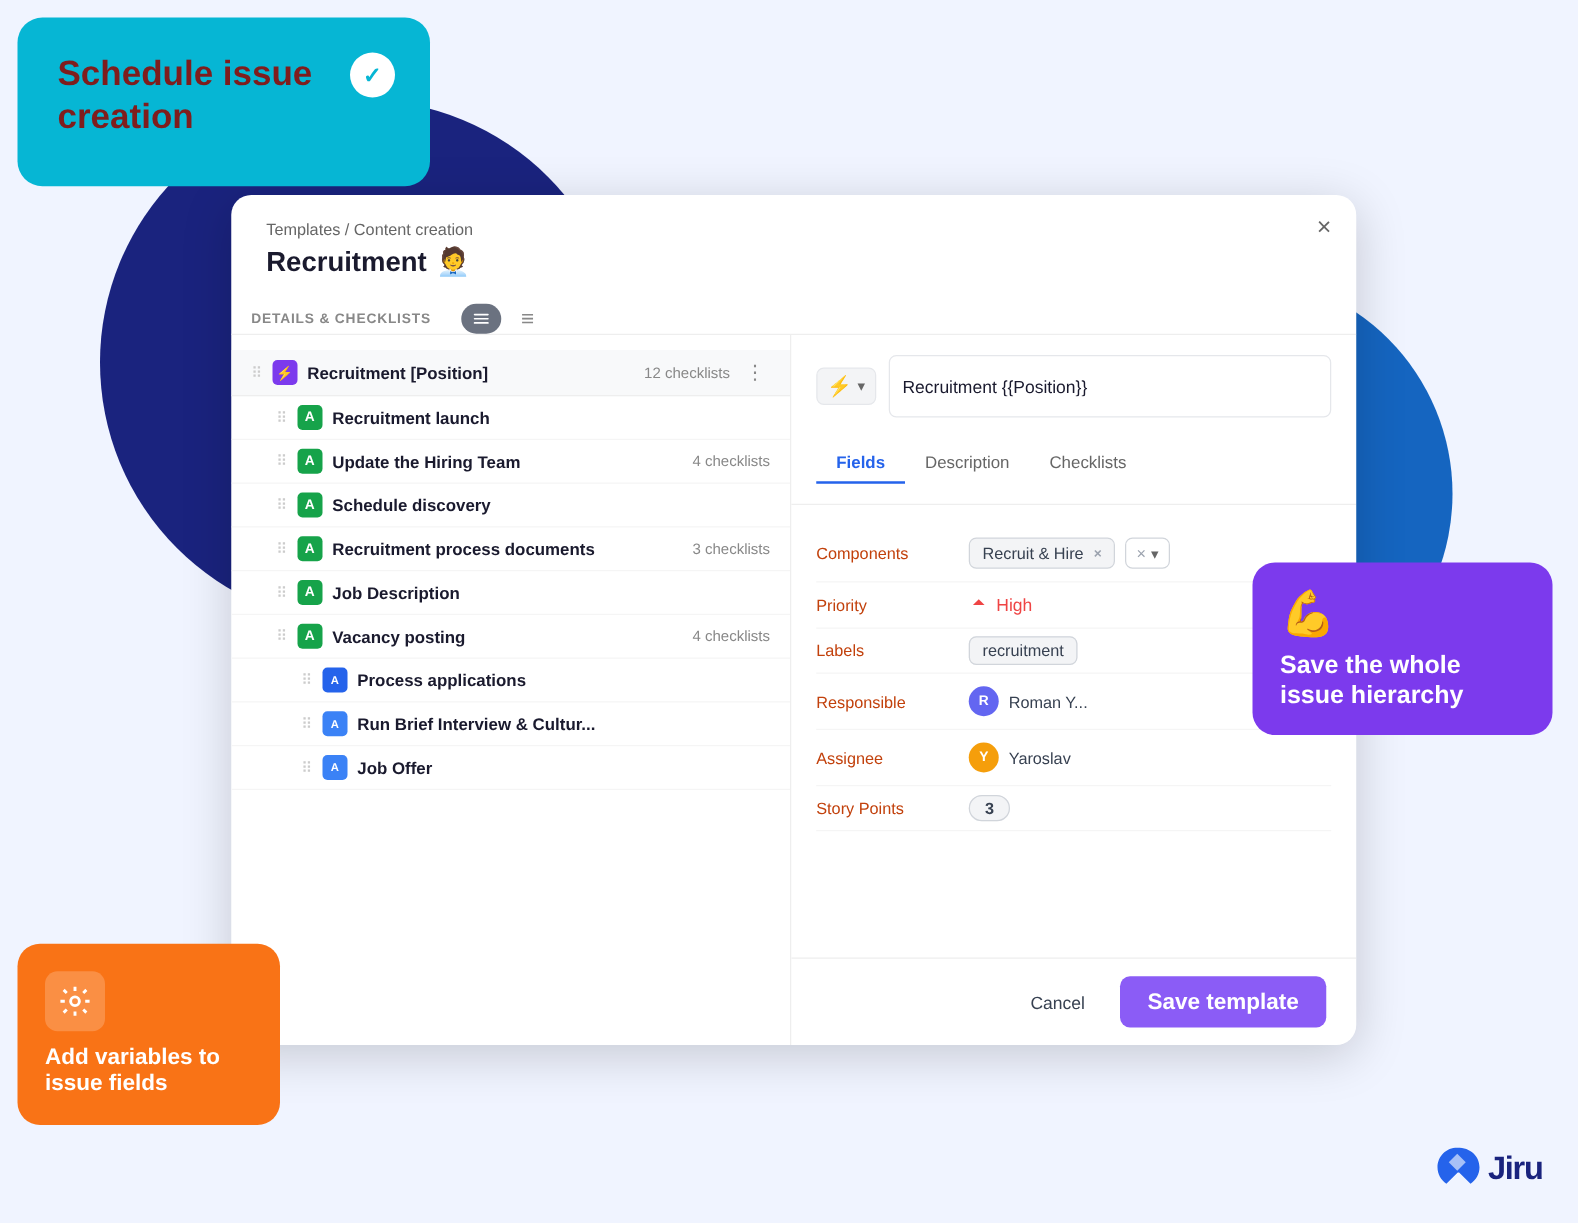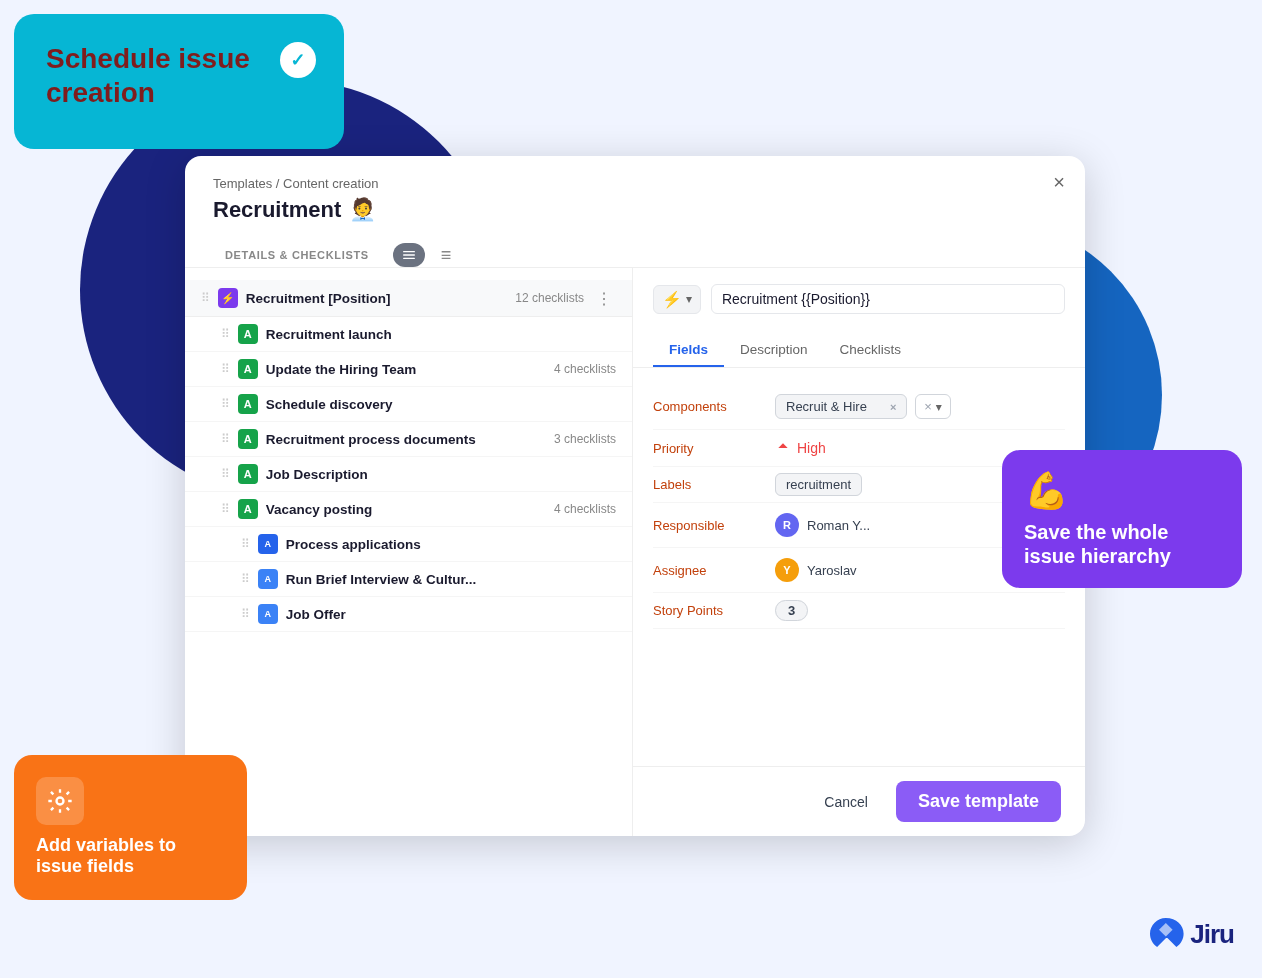--- a/index.html
+++ b/index.html
@@ -79,21 +79,21 @@
       cursor: pointer;
       background: none;
       border: none;
       line-height: 1;
     }
 
     
     .tabs-row {
       display: flex;
       align-items: center;
-      padding: 12px 28px 0 40px;
+      padding: 12px 28px 0 16px;
       gap: 16px;
       border-bottom: 1px solid #eee;
       margin-top: 8px;
     }
     .tabs-label {
       font-size: 11px;
       font-weight: 600;
       color: #888;
       letter-spacing: 0.06em;
       margin-right: 8px;
@@ -226,30 +226,30 @@
       background: #f3f4f6;
       border: 1px solid #e5e7eb;
       border-radius: 6px;
       padding: 4px 8px;
       cursor: pointer;
     }
     .issue-title-input {
       flex: 1;
       border: 1px solid #e5e7eb;
       border-radius: 6px;
-      padding: 6px 10px;
+      padding: 16px 10px;
       font-size: 14px;
       color: #1a1a2e;
       outline: none;
     }
 
     
     .right-tabs {
       display: flex;
-      padding: 12px 20px 0 20px;
+      padding: 12px 20px 16px 20px;
       gap: 0;
       border-bottom: 1px solid #eee;
       margin-top: 8px;
     }
     .right-tab {
       padding: 8px 16px;
       font-size: 13.5px;
       color: #666;
       cursor: pointer;
       border-bottom: 2px solid transparent;
@@ -284,21 +284,21 @@
     .field-value {
       flex: 1;
       font-size: 13.5px;
       color: #1a1a2e;
     }
 
     
     .components-tag {
       display: inline-flex;
       align-items: center;
-      gap: 23px;
+      gap: 8px;
       background: #f3f4f6;
       border: 1px solid #d1d5db;
       border-radius: 6px;
       padding: 4px 10px;
       font-size: 13px;
       color: #374151;
     }
     .tag-remove {
       color: #9ca3af;
       cursor: pointer;
@@ -440,21 +440,21 @@
       font-size: 20px;
       font-weight: 800;
       color: #fff;
       line-height: 1.2;
     }
 
     .float-card-orange {
       position: absolute;
       bottom: 78px;
       left: 14px;
-      width: 233px;
+      width: 210px;
       background: #f97316;
       border-radius: 18px;
       padding: 22px 22px;
       z-index: 20;
     }
     .float-card-orange .float-icon-box {
       width: 48px; height: 48px;
       background: rgba(255,255,255,0.2);
       border-radius: 10px;
       display: flex; align-items: center; justify-content: center;

